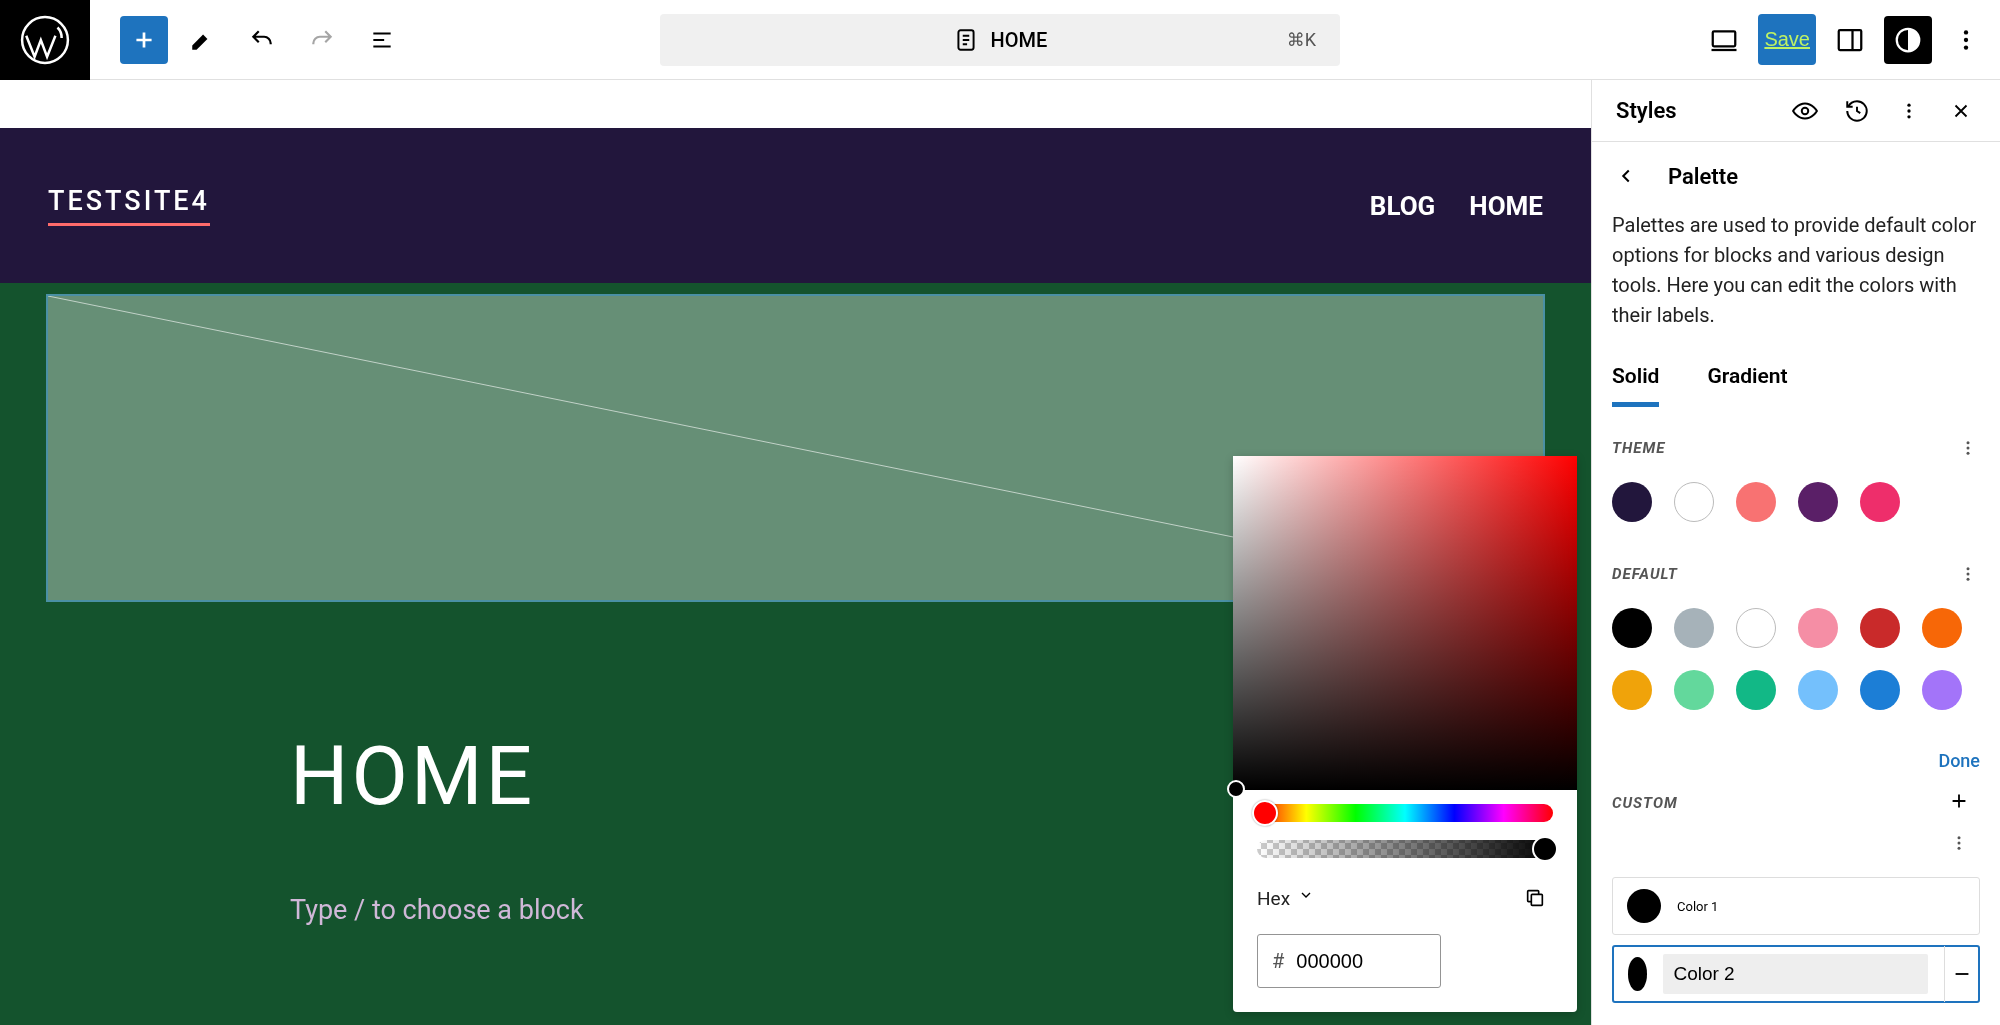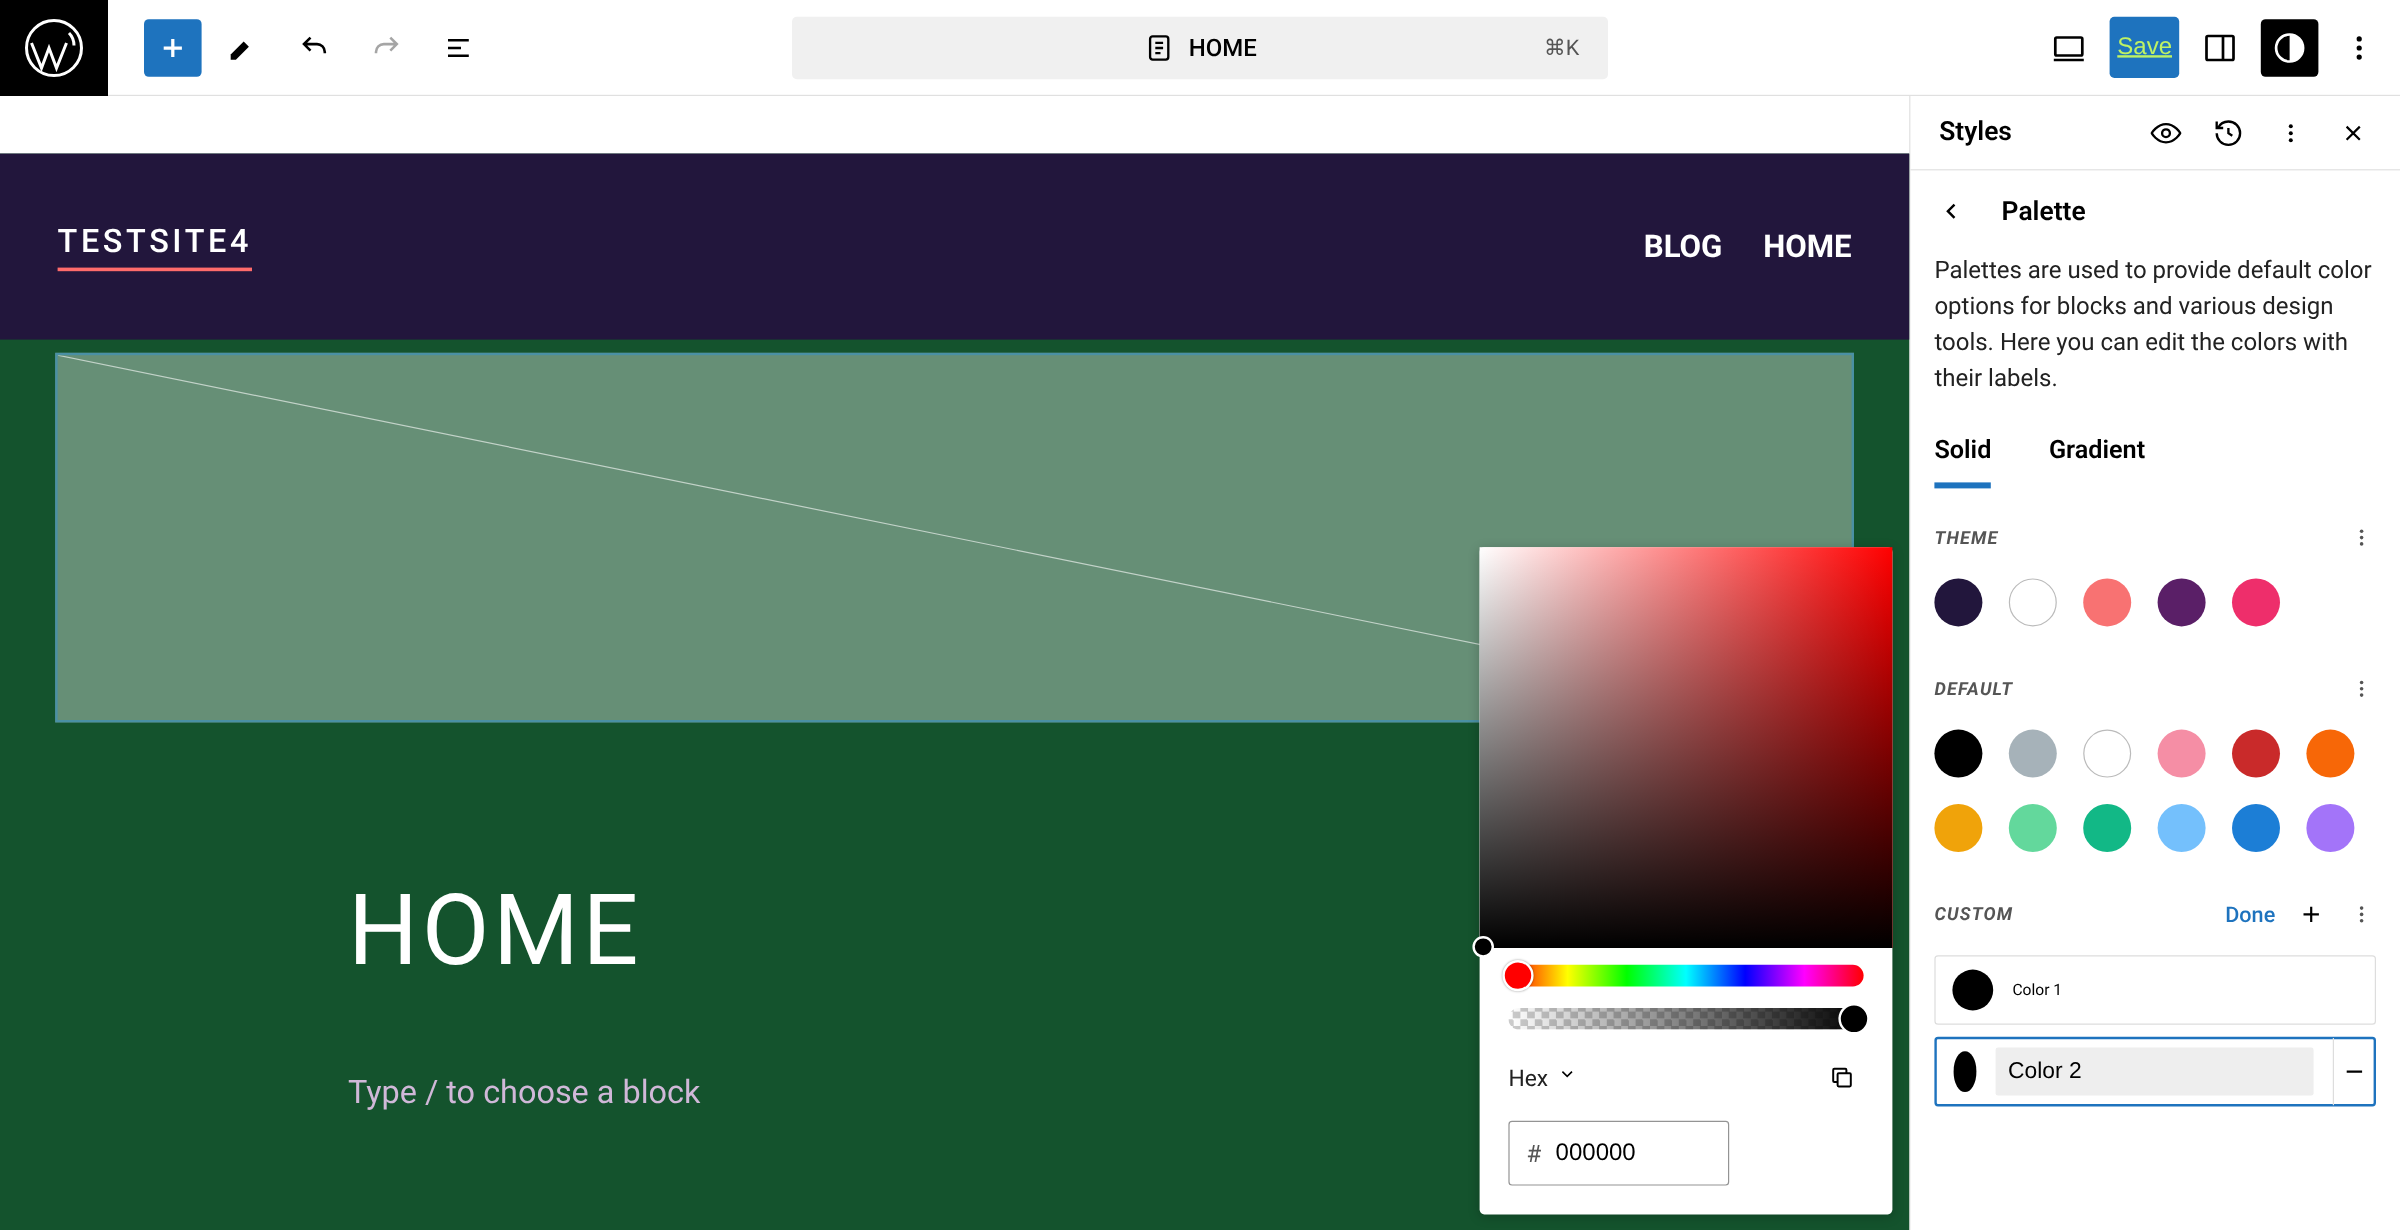--- a/index.html
+++ b/index.html
@@ -49,21 +49,21 @@
   .sb-desc { padding: 0 20px 20px; font-size: 20px; color: #222; line-height: 1.5; }
   .sb-tabs { display: flex; padding: 0 20px; border-bottom: 1px solid transparent; }
   .sb-tab { font-size: 21px; font-weight: 600; padding: 14px 0; margin-right: 48px; cursor: pointer; }
   .sb-tab.active { border-bottom: 5px solid #1e73be; }
   .sb-section { padding: 28px 20px 12px; }
   .sb-sec-head { display: flex; justify-content: space-between; align-items: center; }
   .sb-sec-title { font-size: 15px; font-weight: 700; letter-spacing: 1px; color: #555; font-style: italic; }
   .swatches { display: flex; flex-wrap: wrap; gap: 22px; margin-top: 22px; }
   .swatch { width: 40px; height: 40px; border-radius: 50%; cursor: pointer; }
   .swatch.border { border: 1px solid #bbb; }
-  .custom-actions { display: flex; align-items: center; gap: 18px; }
+  .custom-actions { display: flex; align-items: center; gap: 18px; flex-direction: column; }
   .done-link { color: #1e73be; font-size: 18px; font-weight: 500; cursor: pointer; }
   .custom-list { margin: 18px 20px 0; }
   .custom-item { display: flex; align-items: center; border: 1px solid #ddd; border-radius: 3px; margin-bottom: 10px; height: 58px; padding: 0 14px; gap: 16px; }
   .custom-item.selected { border: 2px solid #1e73be; background: transparent; padding-right: 0; }
   .custom-item .swatch { width: 34px; height: 34px; }
   .custom-item input { border: none; outline: none; font-size: 19px; flex: 1; background: #eee; height: 40px; padding: 0 10px; border-radius: 2px; }
   .custom-item span { font-size: 13px; }
   .remove-btn { width: 58px; height: 56px; border-left: 1px solid #ddd; display: flex; align-items: center; justify-content: center; cursor: pointer; }
   .icon { width: 26px; height: 26px; }
   .icon-lg { width: 30px; height: 30px; }

